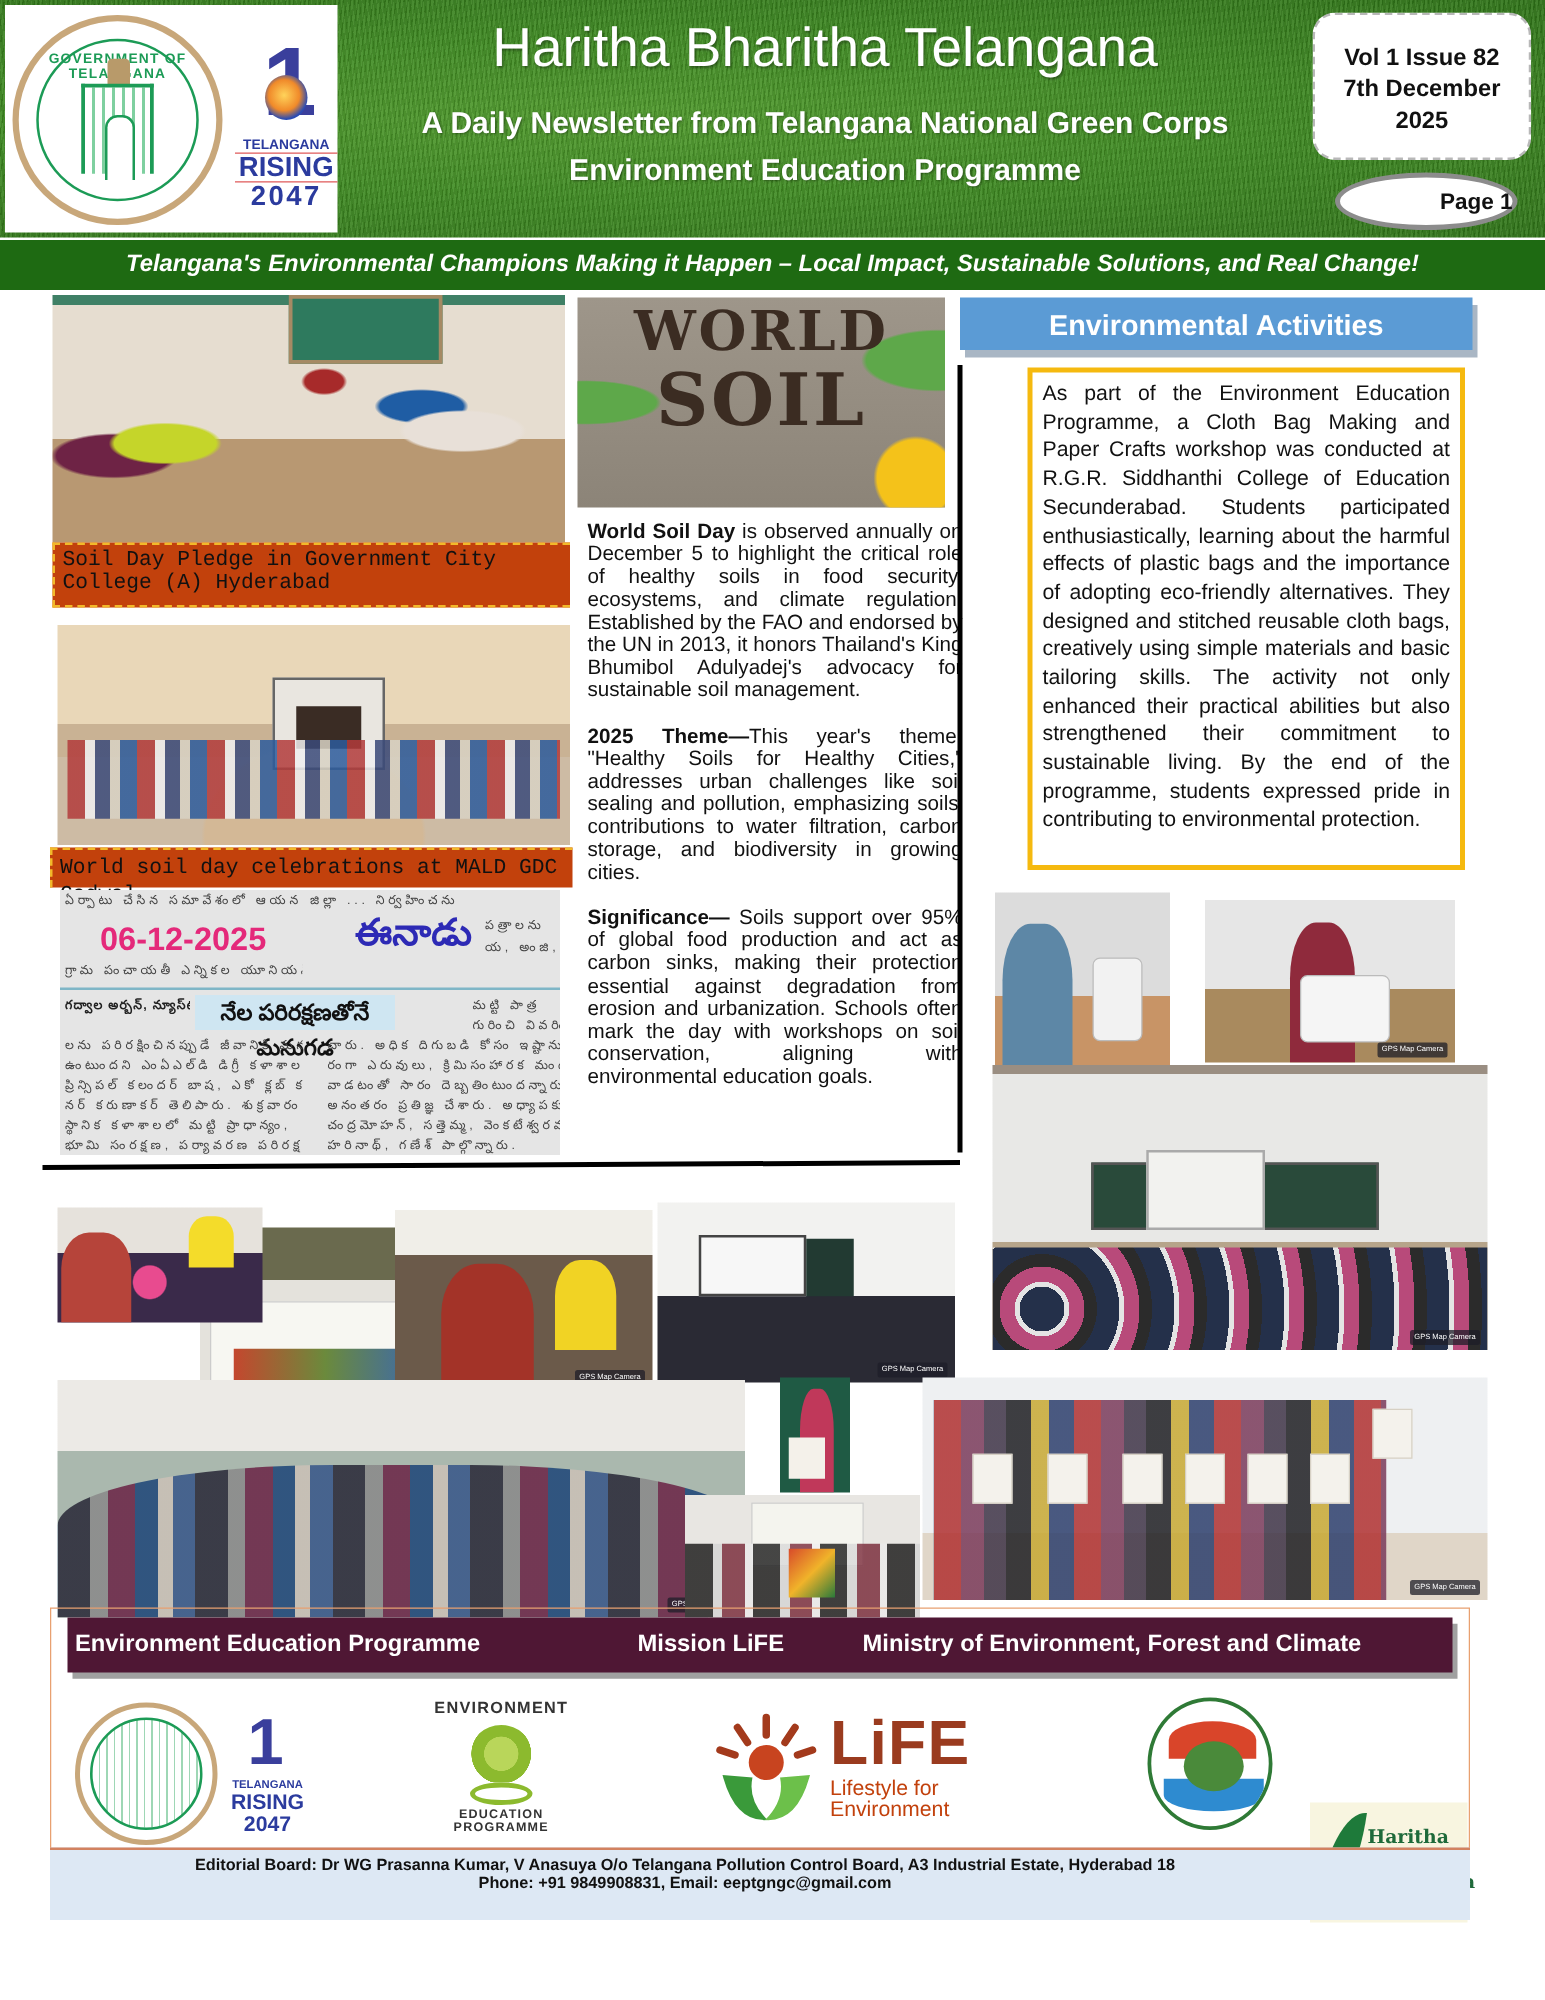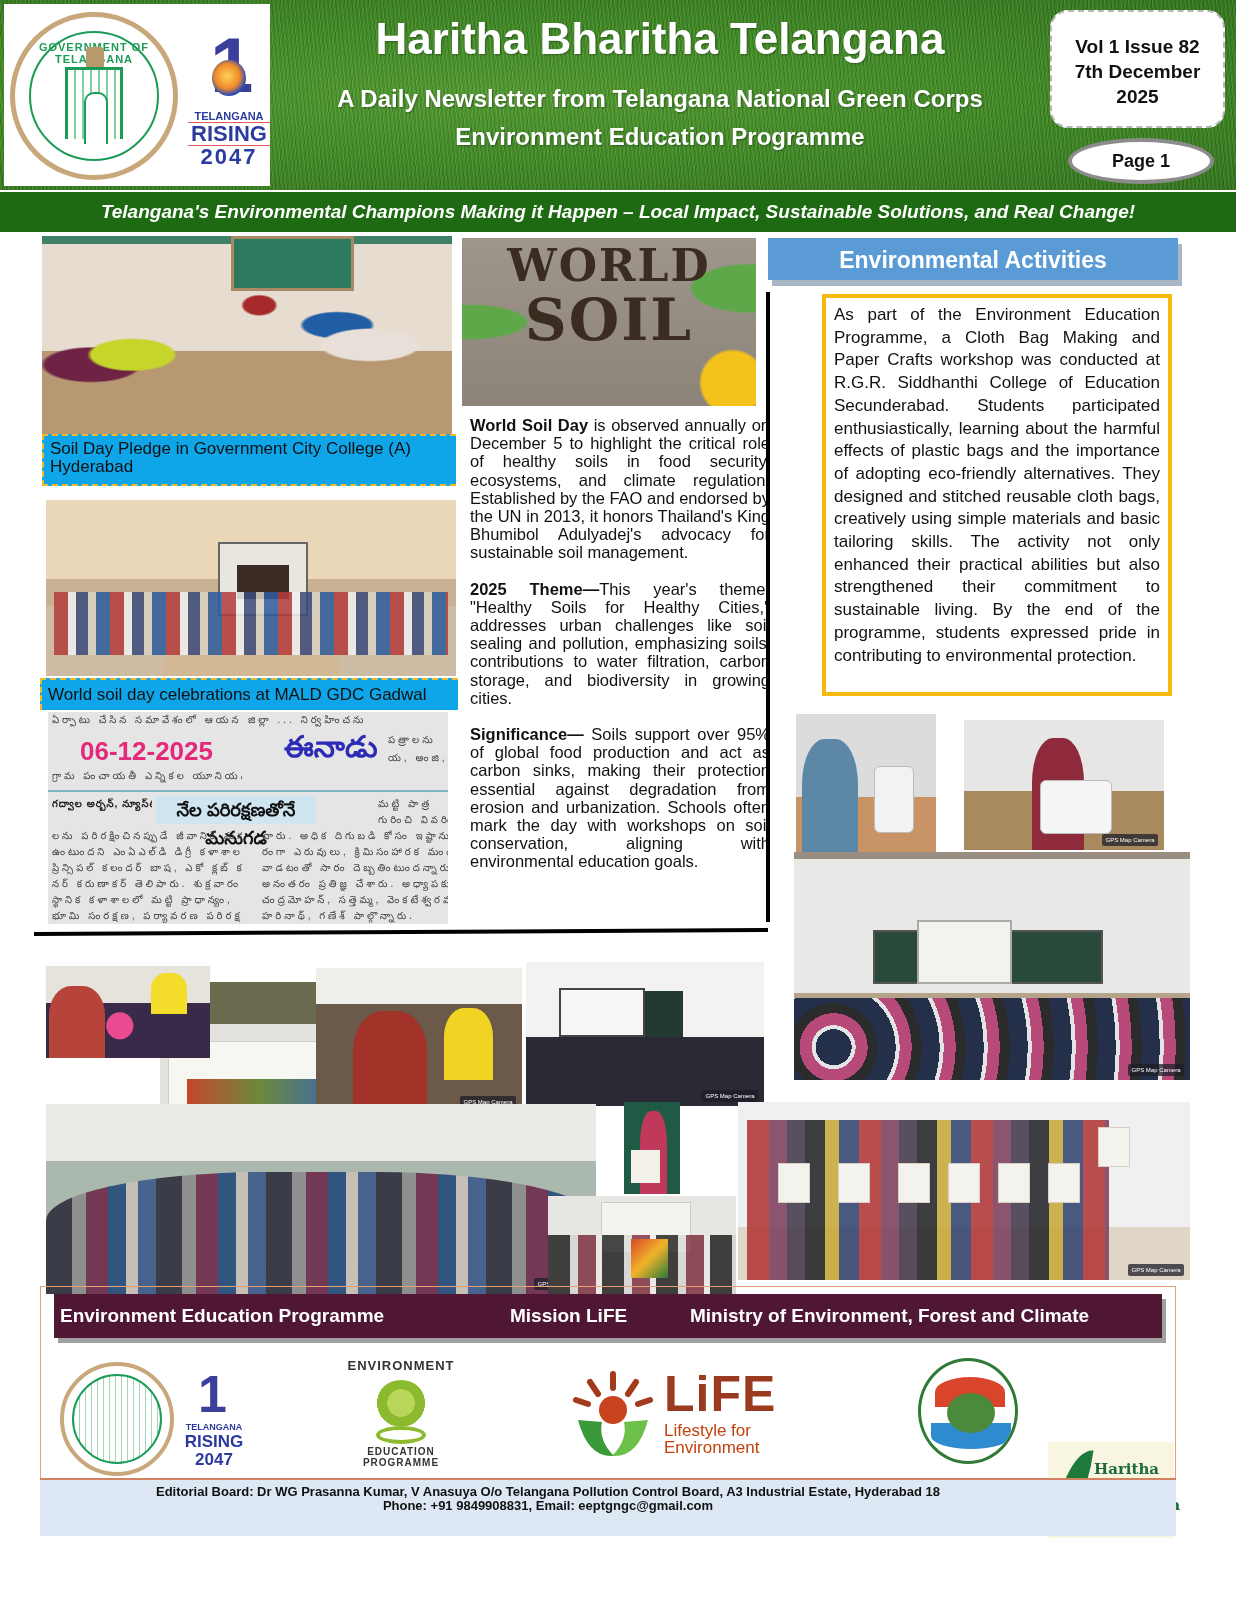--- a/index.html
+++ b/index.html
@@ -43,33 +43,33 @@
     position: absolute; left: 22px; top: 0; font-size: 78px; font-weight: bold; color: #3a3f9c; line-height: 78px;
     font-family: "Liberation Sans", sans-serif;
   }
   .rising-map { position: absolute; left: 24px; top: 34px; width: 34px; height: 36px; border-radius: 50%; background: radial-gradient(circle at 45% 45%, #ffd35a 0%, #f08a2a 45%, #2a4bb3 70%); }
   .rising-tl { position: absolute; left: 0; top: 84px; width: 82px; font-size: 11px; font-weight: bold; color: #2b3b9e; text-align: center; }
   .rising-rs { position: absolute; left: 0; top: 96px; width: 82px; font-size: 22px; font-weight: bold; color: #2b3b9e; text-align: center; letter-spacing: 0px; border-top: 1px solid #e05a5a; border-bottom: 1px solid #e05a5a; line-height: 22px; }
   .rising-yr { position: absolute; left: 0; top: 120px; width: 82px; font-size: 22px; font-weight: bold; color: #2b3b9e; text-align: center; letter-spacing: 2px; line-height: 22px; }
 
   .title {
     position: absolute; left: 300px; top: 14px; width: 720px; text-align: center;
-    font-size: 44px; font-weight: bold; color: #ffffff; text-shadow: 1px 1px 2px rgba(0,0,0,0.35);
+    font-size: 44px; font-weight: normal; color: #ffffff; text-shadow: 1px 1px 2px rgba(0,0,0,0.35);
   }
   .subtitle {
     position: absolute; left: 300px; top: 80px; width: 720px; text-align: center;
     font-size: 24px; font-weight: bold; color: #ffffff; line-height: 38px; text-shadow: 1px 1px 2px rgba(0,0,0,0.35);
   }
   .issue-box {
     position: absolute; left: 1050px; top: 10px; width: 175px; height: 118px; background: #ffffff; border-radius: 18px;
     border: 2px dashed #b8b8b8; text-align: center; padding-top: 22px; font-size: 19px; font-weight: bold; color: #111; line-height: 25px;
   }
   .page-pill {
     position: absolute; left: 1068px; top: 138px; width: 146px; height: 46px; background: #ffffff; border-radius: 50%;
-    border: 4px solid #8c8c8c; text-align: center; font-size: 18px; font-weight: bold; line-height: 38px; color: #111;
+    border: 4px solid #8c8c8c; text-align: right; font-size: 18px; font-weight: bold; line-height: 38px; color: #111;
   }
   .tagline {
     position: absolute; left: 0; top: 192px; width: 1236px; height: 40px; background: #1e6a12;
     color: #ffffff; font-size: 19px; font-weight: bold; font-style: italic; text-align: center; line-height: 40px;
   }
 
   
   .photo { position: absolute; overflow: hidden; }
   .ph-classroom {
     background:
@@ -86,22 +86,22 @@
     background:
       radial-gradient(ellipse at 50% 96%, #d3b896 0 30%, transparent 31%),
       linear-gradient(180deg, #e9d7b8 0 45%, #c9b294 45% 60%, #cdbba4 60% 100%);
   }
   .ph-screen { position: absolute; left: 42%; top: 24%; width: 22%; height: 42%; background: #e9e6e0; border: 2px solid #666; }
   .ph-screen::after { content: ""; position: absolute; left: 20%; top: 30%; width: 60%; height: 48%; background: #3a2c24; }
   .ph-people { position: absolute; left: 2%; right: 2%; top: 52%; height: 36%;
     background: repeating-linear-gradient(90deg, #b23b3b 0 14px, #f0f0f0 14px 22px, #3a4a7a 22px 34px, #d8d2c4 34px 42px, #2c5b9c 42px 56px);
     opacity: 0.85; }
   .caption {
-    position: absolute; border: 2px dashed #f2b92a; border-right: none; background: #0ea5e9;
-    font-size: 17px; color: #111; line-height: 18px; padding: 4px 6px;
+    position: absolute; border: 2px dashed #f2b92a; border-right: none; background: #c2410c;
+    font-size: 17px; color: #111; line-height: 18px; padding: 4px 6px; font-family: Liberation Mono, monospace;
   }
 
   
   .clip { position: absolute; left: 48px; top: 712px; width: 400px; height: 212px; background: #e5e5e5; overflow: hidden; }
   .clip-line { position: absolute; font-size: 10px; color: #444; letter-spacing: 3px; white-space: nowrap; overflow: hidden; }
   .clip-date { position: absolute; left: 32px; top: 24px; font-size: 26px; font-weight: bold; color: #e4297a; }
   .clip-paper { position: absolute; left: 236px; top: 18px; font-size: 30px; font-weight: bold; color: #2d2ab5; }
   .clip-rule { position: absolute; left: 0; top: 78px; width: 400px; height: 2px; background: #7fb6c7; }
   .clip-head { position: absolute; left: 108px; top: 84px; width: 160px; height: 28px; background: #cfe6f2; font-size: 18px; font-weight: bold; color: #111; text-align: center; line-height: 28px; }
 

